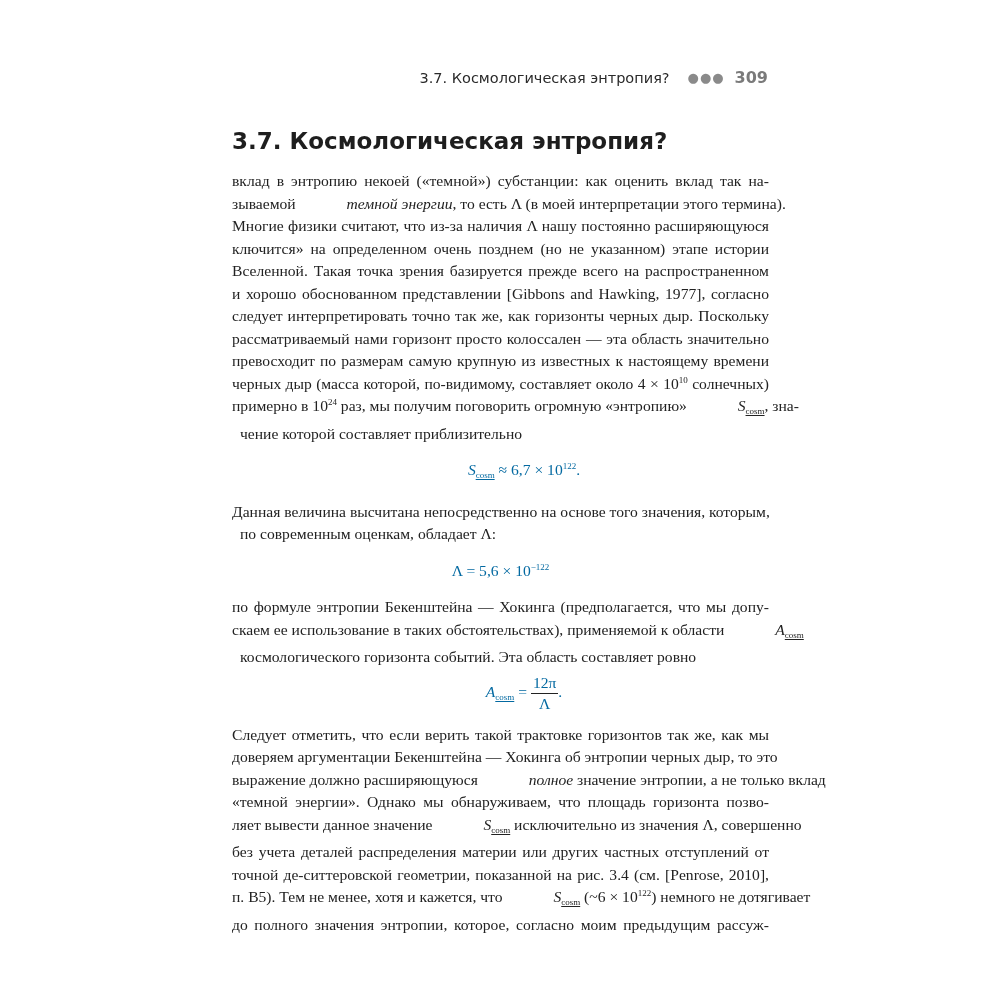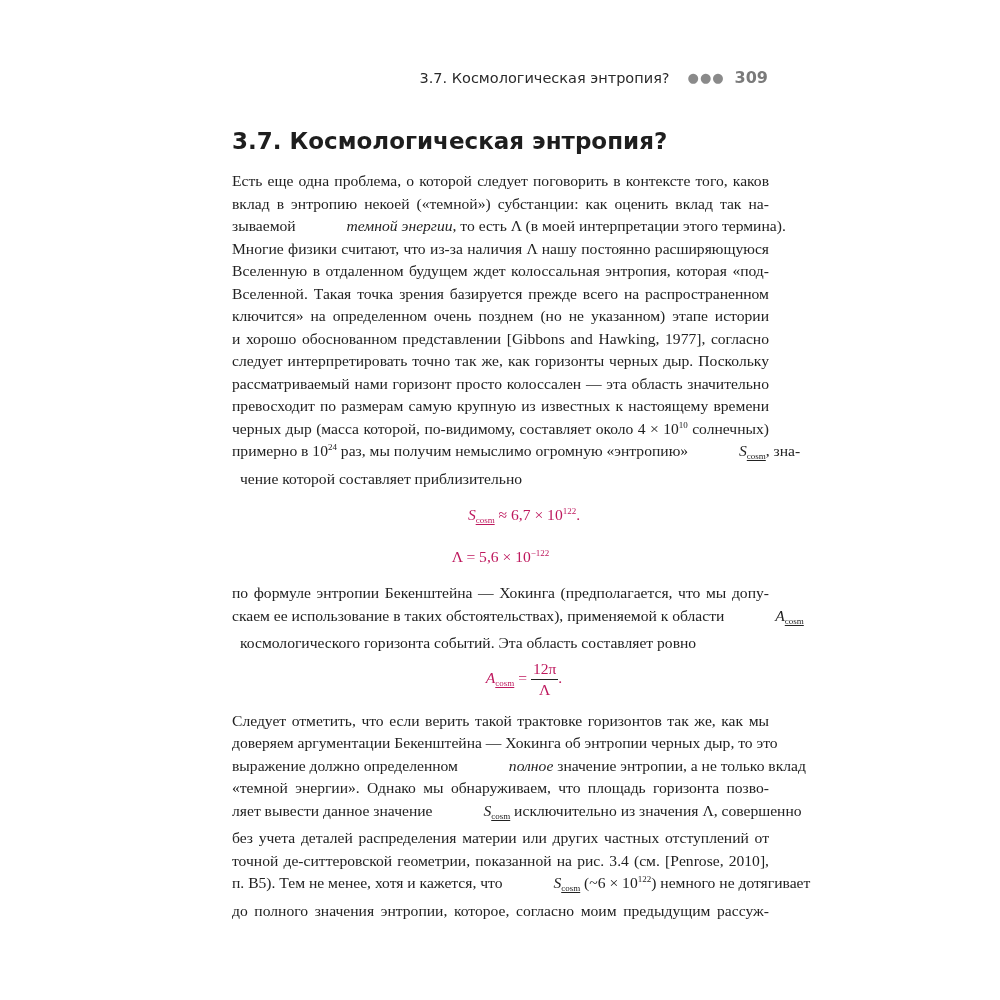--- a/index.html
+++ b/index.html
@@ -19,21 +19,21 @@
     }
     .body {
       position: absolute; left: 232px; top: 170px; width: 537px;
       font-family: "Liberation Serif", serif; font-size: 15.6px; line-height: 22.5px; color: #222;
       text-align: justify;
     }
     .body p { margin: 0; }
     .line { display: block; text-align: justify; text-align-last: justify; white-space: nowrap; }
     .line.last { text-align-last: left; margin-left: 8px; }
     .formula {
-      text-align: center; font-family: "Liberation Serif", serif; font-size: 15.6px; color: #be185d;
+      text-align: center; font-family: "Liberation Serif", serif; font-size: 15.6px; color: #0369a1;
     }
     .f1 { margin: 14px 0 14px 0; }
     .f2 { margin: 14px 0 14px 0; }
     .f3 { margin: 4px 0 10px 0; }
     sub { font-size: 9px; vertical-align: -3px; text-decoration: underline; }
     sup { font-size: 9px; vertical-align: 6px; line-height: 0; }
     i { font-style: italic; margin-left: 47px; }
     .frac { display: inline-flex; flex-direction: column; align-items: center; vertical-align: middle; }
     .frac .num { border-bottom: 1px solid #222; padding: 0 2px; line-height: 20px; }
     .frac .den { line-height: 20px; }
@@ -46,40 +46,42 @@
   <div class="running-head">
     <span>3.7. Космологическая энтропия?</span>
     <span class="dots">●●●</span>
     <span class="pgnum">309</span>
   </div>
 
   <div class="heading">3.7. Космологическая энтропия?</div>
 
   <div class="body">
     <p>
-      <span class="line">Есть еще одна проблема, о которой следует поговорить в контексте того, каков</span>
       <span class="line">вклад в энтропию некоей («темной») субстанции: как оценить вклад так на-</span>
       <span class="line"><span>зываемой </span><i>темной энергии</i><span>, то есть Λ (в моей интерпретации этого термина).</span></span>
       <span class="line">Многие физики считают, что из-за наличия Λ нашу постоянно расширяющуюся</span>
-      <span class="line">Вселенную в отдаленном будущем ждет колоссальная энтропия, которая «под-</span>
+      <span class="line">ключится» на определенном очень позднем (но не указанном) этапе истории</span>
       <span class="line">Вселенной. Такая точка зрения базируется прежде всего на распространенном</span>
-      <span class="line">ключится» на определенном очень позднем (но не указанном) этапе истории</span>
       <span class="line">и хорошо обоснованном представлении [Gibbons and Hawking, 1977], согласно</span>
       <span class="line">следует интерпретировать точно так же, как горизонты черных дыр. Поскольку</span>
       <span class="line">рассматриваемый нами горизонт просто колоссален — эта область значительно</span>
       <span class="line">превосходит по размерам самую крупную из известных к настоящему времени</span>
       <span class="line"><span>черных дыр (масса которой, по-видимому, составляет около 4 × 10</span><sup>10</sup><span> солнечных)</span></span>
-      <span class="line"><span>примерно в 10</span><sup>24</sup><span> раз, мы получим немыслимо огромную «энтропию» </span><i>S</i><sub>cosm</sub><span>, зна-</span></span>
+      <span class="line"><span>примерно в 10</span><sup>24</sup><span> раз, мы получим поговорить огромную «энтропию» </span><i>S</i><sub>cosm</sub><span>, зна-</span></span>
       <span class="line last">чение которой составляет приблизительно</span>
     </p>
 
     <div class="formula f1">
       <i>S</i><sub>cosm</sub><span> ≈ 6,7 × 10</span><sup>122</sup><span>.</span>
     </div>
 
+    <p>
+      <span class="line">Данная величина высчитана непосредственно на основе того значения, которым,</span>
+      <span class="line last">по современным оценкам, обладает Λ:</span>
+    </p>
 
     <div class="formula f2">
       <span>Λ = 5,6 × 10</span><sup>−122</sup>
     </div>
 
     <p>
       <span class="line">по формуле энтропии Бекенштейна — Хокинга (предполагается, что мы допу-</span>
       <span class="line"><span>скаем ее использование в таких обстоятельствах), применяемой к области </span><i>A</i><sub>cosm</sub></span>
       <span class="line last">космологического горизонта событий. Эта область составляет ровно</span>
     </p>
@@ -87,21 +89,21 @@
     <div class="formula f3">
       <i>A</i><sub>cosm</sub><span> = </span><span class="frac">
           <span class="num">12π</span>
           <span class="den">Λ</span>
         </span><span>.</span>
     </div>
 
     <p>
       <span class="line">Следует отметить, что если верить такой трактовке горизонтов так же, как мы</span>
       <span class="line">доверяем аргументации Бекенштейна — Хокинга об энтропии черных дыр, то это</span>
-      <span class="line"><span>выражение должно определенном </span><i>полное</i><span> значение энтропии, а не только вклад</span></span>
+      <span class="line"><span>выражение должно расширяющуюся </span><i>полное</i><span> значение энтропии, а не только вклад</span></span>
       <span class="line">«темной энергии». Однако мы обнаруживаем, что площадь горизонта позво-</span>
       <span class="line"><span>ляет вывести данное значение </span><i>S</i><sub>cosm</sub><span> исключительно из значения Λ, совершенно</span></span>
       <span class="line">без учета деталей распределения материи или других частных отступлений от</span>
       <span class="line">точной де-ситтеровской геометрии, показанной на рис. 3.4 (см. [Penrose, 2010],</span>
       <span class="line"><span>п. B5). Тем не менее, хотя и кажется, что </span><i>S</i><sub>cosm</sub><span> (~6 × 10</span><sup>122</sup><span>) немного не дотягивает</span></span>
       <span class="line">до полного значения энтропии, которое, согласно моим предыдущим рассуж-</span>
 
     </p>
   </div>
 </div>

